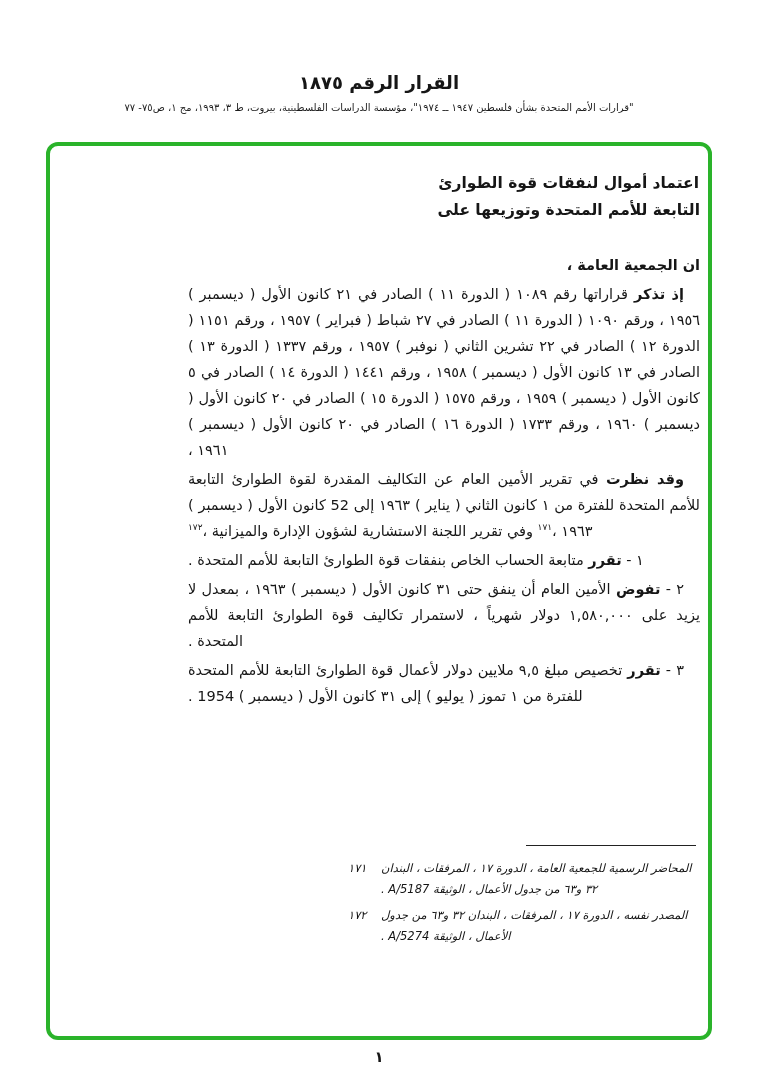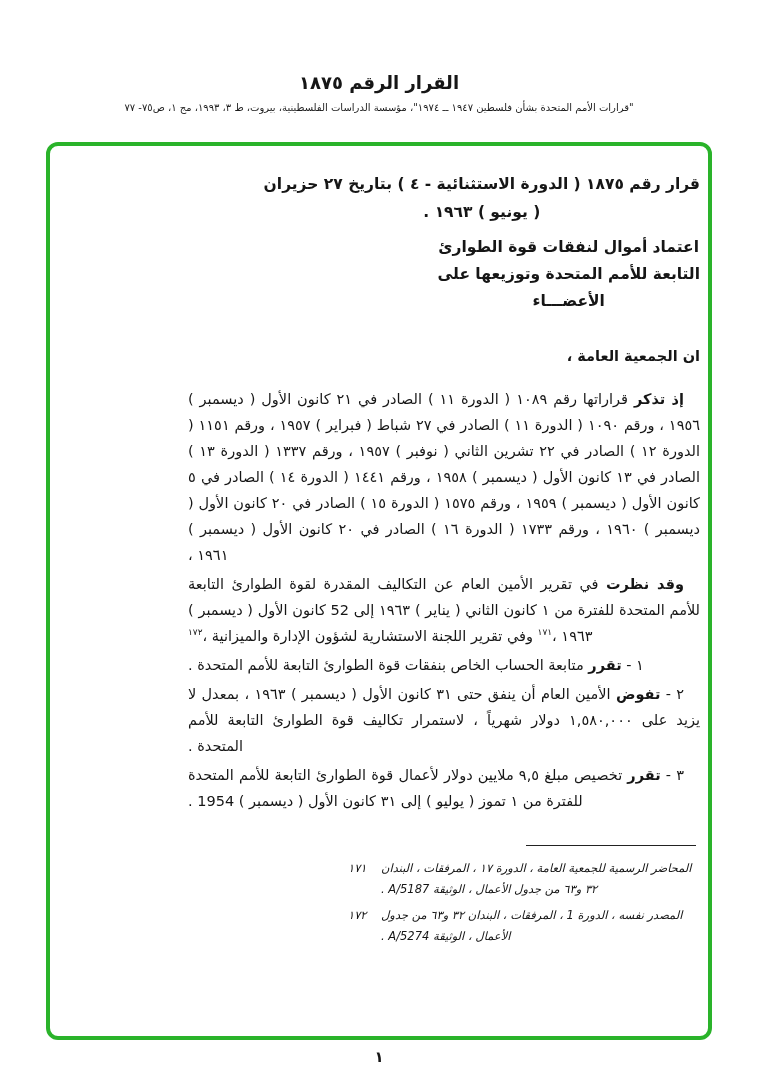--- a/index.html
+++ b/index.html
@@ -17,21 +17,21 @@
     position:absolute;top:142px;left:46px;width:666px;height:898px;
     border:4px solid #2ab32a;border-radius:12px;box-sizing:border-box;background:#fff;
   }
   .box-content{
     height:100%;box-sizing:border-box;direction:rtl;
     padding:24px 8px 150px 102px;
     font-size:14.5px;line-height:26px;
   }
   .res-heading{font-weight:700;font-size:15.5px;line-height:28px;width:fit-content;text-align:center;margin-bottom:8px;}
   .res-subject{font-weight:700;font-size:15.5px;line-height:27px;width:fit-content;text-align:center;margin-bottom:28px;}
-  .res-opening{font-weight:700;margin-bottom:17px;}
+  .res-opening{font-weight:700;margin-bottom:3px;}
   .para{text-align:justify;text-align-last:left;text-indent:16px;margin-bottom:3px;margin-left:36px;}
   .para .bold{font-weight:700;}
   .para sup{font-size:9px;line-height:0;}
 
   .footnotes{position:absolute;right:12px;bottom:84px;width:348px;direction:rtl;}
   .fn-sep{width:170px;border-top:1.5px solid #222;margin:0 0 12px 0;}
   .footnote{display:flex;direction:ltr;gap:9px;font-size:11.5px;line-height:21px;font-style:italic;margin-bottom:5px;}
   .fn-num{min-width:24px;}
   .fn-text{flex:1;direction:rtl;text-align:left;}
 
@@ -42,48 +42,43 @@
 
 <div class="page">
 
   <header class="page-header">
     <div class="doc-title">القرار الرقم ١٨٧٥</div>
     <div class="doc-source">"قرارات الأمم المتحدة بشأن فلسطين ١٩٤٧ ــ ١٩٧٤"، مؤسسة الدراسات الفلسطينية، بيروت، ط ٣، ١٩٩٣، مج ١، ص٧٥- ٧٧</div>
   </header>
 
   <section class="green-box" style="border-color: rgb(42, 179, 42);">
     <div class="box-content">
-      <div class="res-heading">
-          <div>قرار رقم ١٨٧٥ ( الدورة الاستثنائية - ٤ ) بتاريخ ٢٧ حزيران</div>
-          <div>( يونيو ) ١٩٦٣ .</div>
-        </div>
       <div class="res-subject">
           <div>اعتماد أموال لنفقات قوة الطوارئ</div>
           <div>التابعة للأمم المتحدة وتوزيعها على</div>
-          <div>الأعضـــاء</div>
         </div>
       <div class="res-opening">ان الجمعية العامة ،</div>
       <div>
           <div class="para"><span class="bold">إذ تذكر</span><span> قراراتها رقم ١٠٨٩ ( الدورة ١١ ) الصادر في ٢١ كانون الأول ( ديسمبر ) ١٩٥٦ ، ورقم ١٠٩٠ ( الدورة ١١ ) الصادر في ٢٧ شباط ( فبراير ) ١٩٥٧ ، ورقم ١١٥١ ( الدورة ١٢ ) الصادر في ٢٢ تشرين الثاني ( نوفبر ) ١٩٥٧ ، ورقم ١٣٣٧ ( الدورة ١٣ ) الصادر في ١٣ كانون الأول ( ديسمبر ) ١٩٥٨ ، ورقم ١٤٤١ ( الدورة ١٤ ) الصادر في ٥ كانون الأول ( ديسمبر ) ١٩٥٩ ، ورقم ١٥٧٥ ( الدورة ١٥ ) الصادر في ٢٠ كانون الأول ( ديسمبر ) ١٩٦٠ ، ورقم ١٧٣٣ ( الدورة ١٦ ) الصادر في ٢٠ كانون الأول ( ديسمبر ) ١٩٦١ ،</span></div>
           <div class="para"><span class="bold">وقد نظرت</span><span> في تقرير الأمين العام عن التكاليف المقدرة لقوة الطوارئ التابعة للأمم المتحدة للفترة من ١ كانون الثاني ( يناير ) ١٩٦٣ إلى 52 كانون الأول ( ديسمبر ) ١٩٦٣ ،</span><sup>١٧١</sup><span> وفي تقرير اللجنة الاستشارية لشؤون الإدارة والميزانية ،</span><sup>١٧٢</sup></div>
           <div class="para"><span>١ - </span><span class="bold">تقرر</span><span> متابعة الحساب الخاص بنفقات قوة الطوارئ التابعة للأمم المتحدة .</span></div>
           <div class="para"><span>٢ - </span><span class="bold">تفوض</span><span> الأمين العام أن ينفق حتى ٣١ كانون الأول ( ديسمبر ) ١٩٦٣ ، بمعدل لا يزيد على ١,٥٨٠,٠٠٠ دولار شهرياً ، لاستمرار تكاليف قوة الطوارئ التابعة للأمم المتحدة .</span></div>
           <div class="para"><span>٣ - </span><span class="bold">تقرر</span><span> تخصيص مبلغ ٩,٥ ملايين دولار لأعمال قوة الطوارئ التابعة للأمم المتحدة للفترة من ١ تموز ( يوليو ) إلى ٣١ كانون الأول ( ديسمبر ) 1954 .</span></div>
         </div>
     </div>
     <div class="footnotes">
       <div class="fn-sep"></div>
       <div>
           <div class="footnote">
             <div class="fn-num">١٧١</div>
             <div class="fn-text">المحاضر الرسمية للجمعية العامة ، الدورة ١٧ ، المرفقات ، البندان ٣٢ و٦٣ من جدول الأعمال ، الوثيقة A/5187 .</div>
           </div>
           <div class="footnote">
             <div class="fn-num">١٧٢</div>
-            <div class="fn-text">المصدر نفسه ، الدورة 1 ، المرفقات ، البندان ٣٢ و٦٣ من جدول الأعمال ، الوثيقة A/5274 .</div>
+            <div class="fn-text">المصدر نفسه ، الدورة ١٧ ، المرفقات ، البندان ٣٢ و٦٣ من جدول الأعمال ، الوثيقة A/5274 .</div>
           </div>
         </div>
     </div>
   </section>
 
   <div class="page-num">١</div>
 
 </div>
 
 </body></html>

